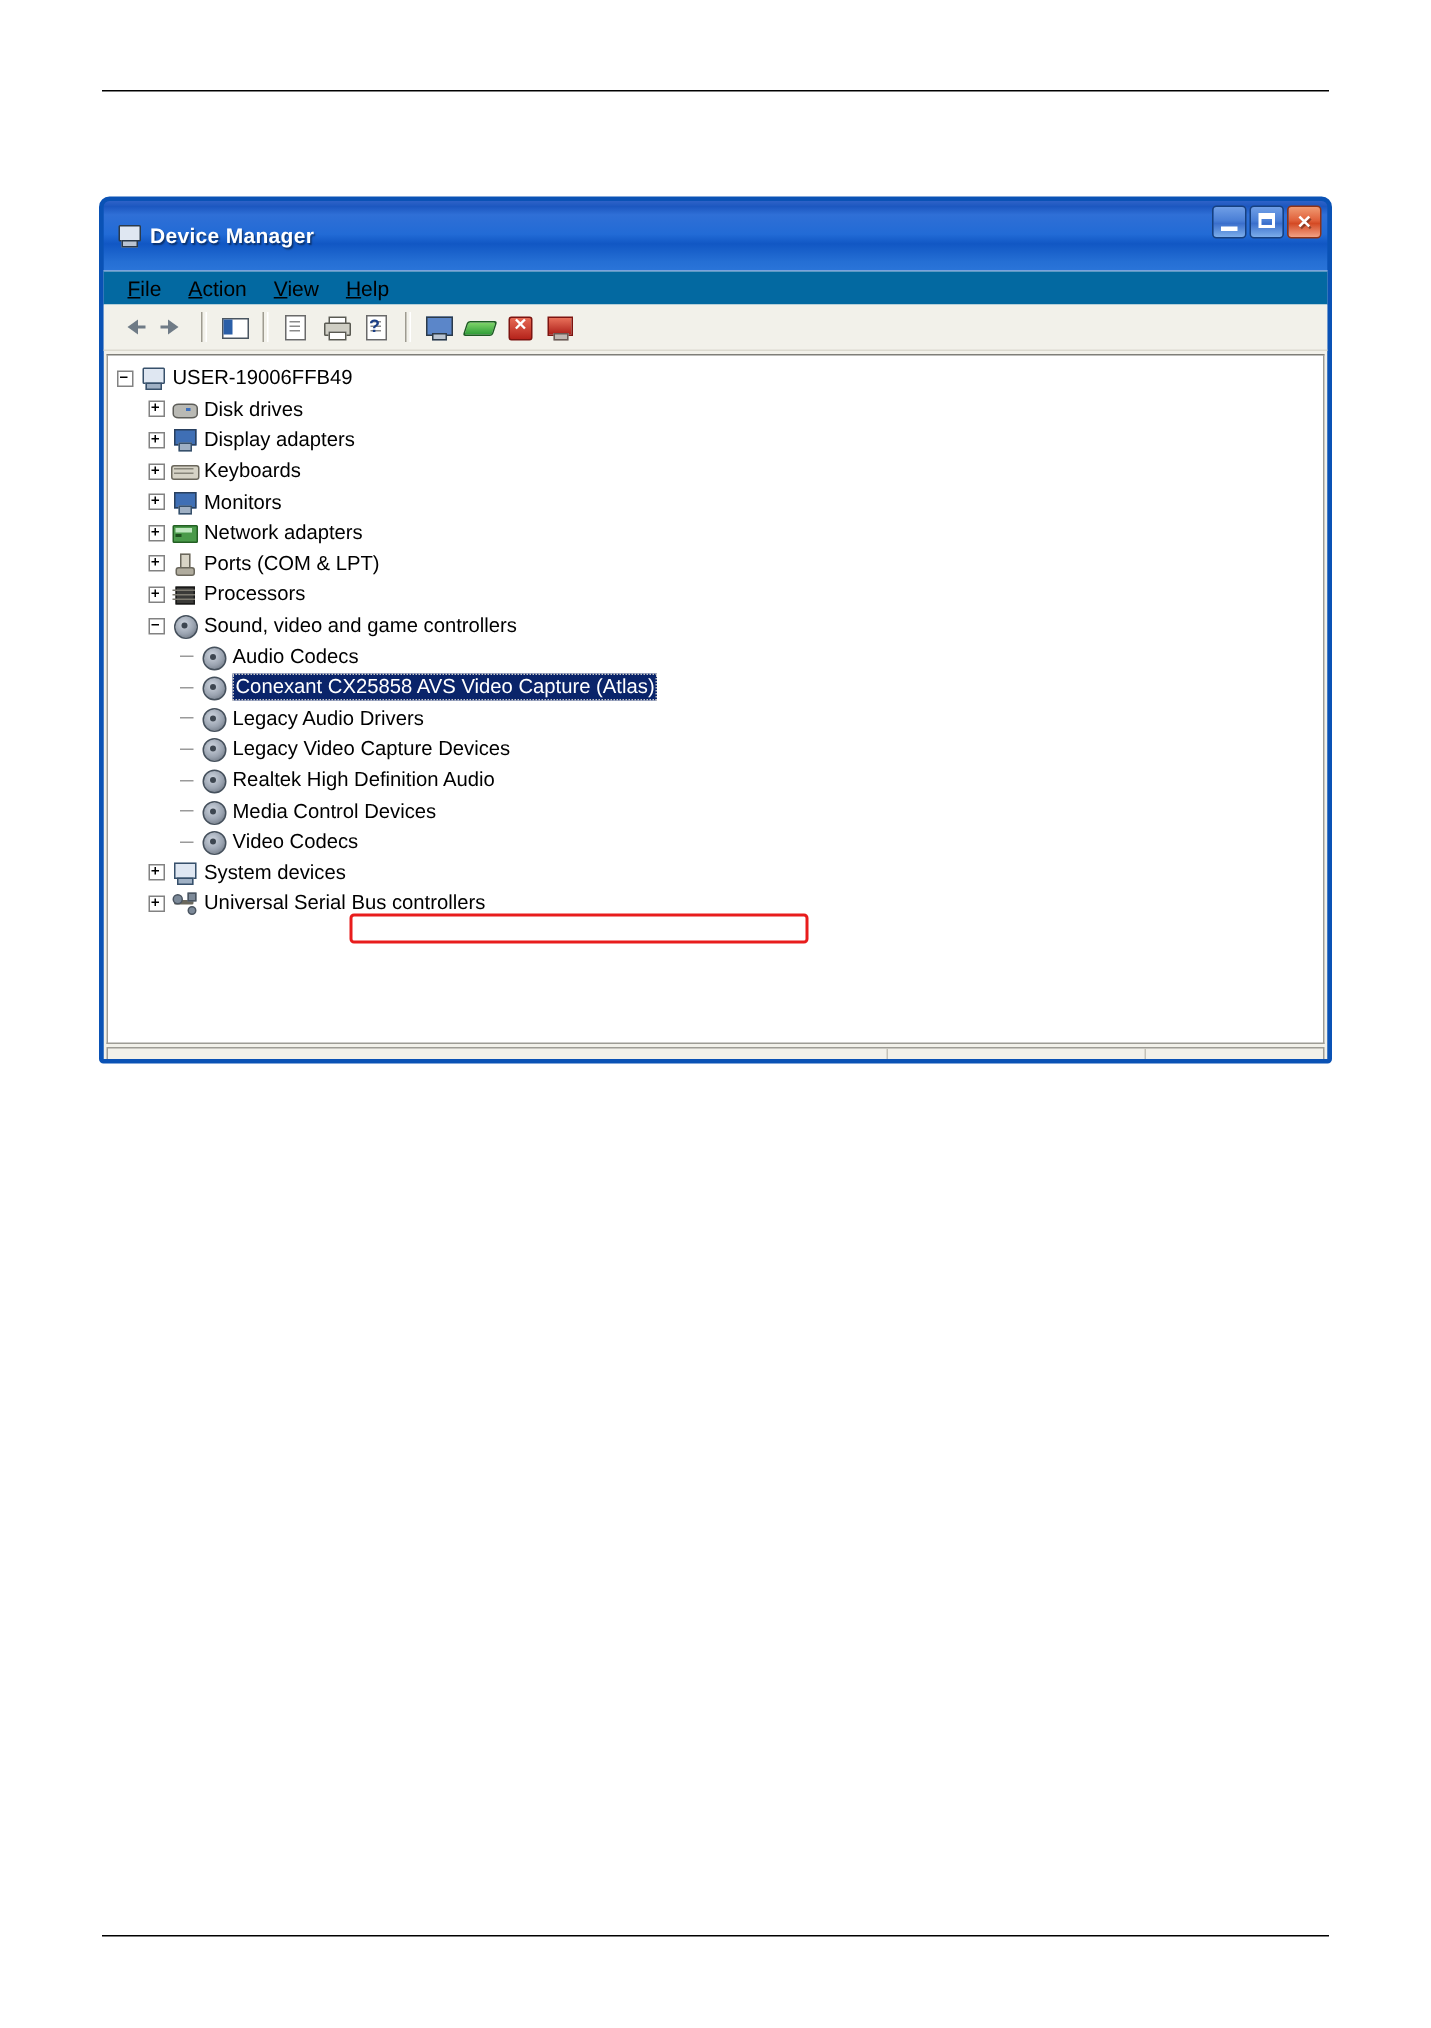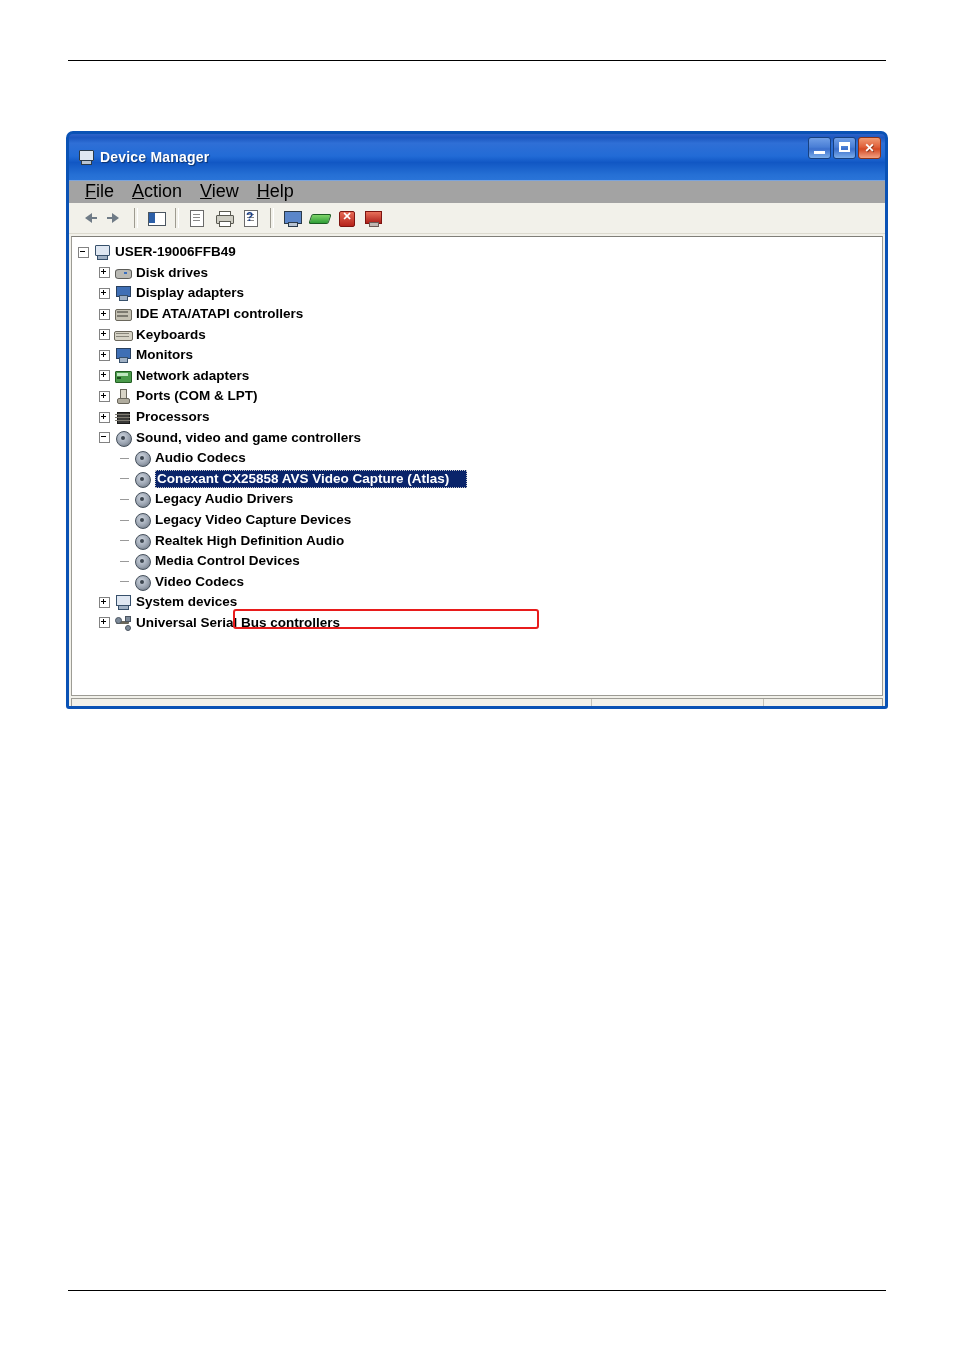--- a/index.html
+++ b/index.html
@@ -125,25 +125,25 @@
     background: #f2f1ea;
     height: calc(100% - 30px);
     border-top: 1px solid #7ba4dd;
     box-sizing: border-box;
     display: flex;
     flex-direction: column;
   }
 
   .menubar {
     height: 22px;
-    background: #a3a3a3;
+    background: #0369a1;
     display: flex;
     align-items: center;
     padding-left: 8px;
-    font-size: 18px;
+    font-size: 14px;
     color: #000;
   }
   .menu-item {
     padding: 2px 10px 3px 8px;
     white-space: nowrap;
   }
   .menu-item u { text-decoration: underline; }
 
   .toolbar {
     height: 30px;
@@ -288,21 +288,20 @@
 
   
   .tree-wrap {
     flex: 1;
     margin: 2px 2px 0 2px;
     background: #ffffff;
     border: 1px solid #9d9c95;
     border-top-color: #7f7e78;
     overflow: hidden;
     position: relative;
-    font-weight: bold;
   }
   .tree {
     padding: 5px 0 0 6px;
     font-size: 13.5px;
     color: #000;
   }
   .node {
     display: flex;
     align-items: center;
     height: 20.6px;
@@ -385,21 +384,21 @@
   
   .lvl1 { padding-left: 21px; }
   .lvl2 { padding-left: 42px; }
 
   .selected-row {
     position: relative;
   }
   .sel-highlight {
     background: #0a246a;
     color: #ffffff;
-    padding: 1px 18px 1px 2px;
+    padding: 1px 2px 1px 2px;
     outline: 1px dotted #c8c8c8;
     outline-offset: -1px;
   }
   .red-box {
     position: absolute;
     left: 161px;
     top: 372px;
     width: 306px;
     height: 20px;
     border: 2px solid #e81c1c;
@@ -546,29 +545,20 @@
 
         <div class="node lvl1">
           <span class="expander plus"></span>
           <span class="nicon i-display">
               <span class="s1"></span>
               <span class="s2"></span>
             </span>
           <span class="lbl">Display adapters</span>
         </div>
 
-        <div class="node lvl1">
-          <span class="expander plus"></span>
-          <span class="nicon i-ide">
-              <span class="s1"></span>
-              <span class="s2"></span>
-              <span class="s3"></span>
-            </span>
-          <span class="lbl">IDE ATA/ATAPI controllers</span>
-        </div>
 
         <div class="node lvl1">
           <span class="expander plus"></span>
           <span class="nicon i-keyboard">
               <span class="s1"></span>
               <span class="s2"></span>
             </span>
           <span class="lbl">Keyboards</span>
         </div>
 

